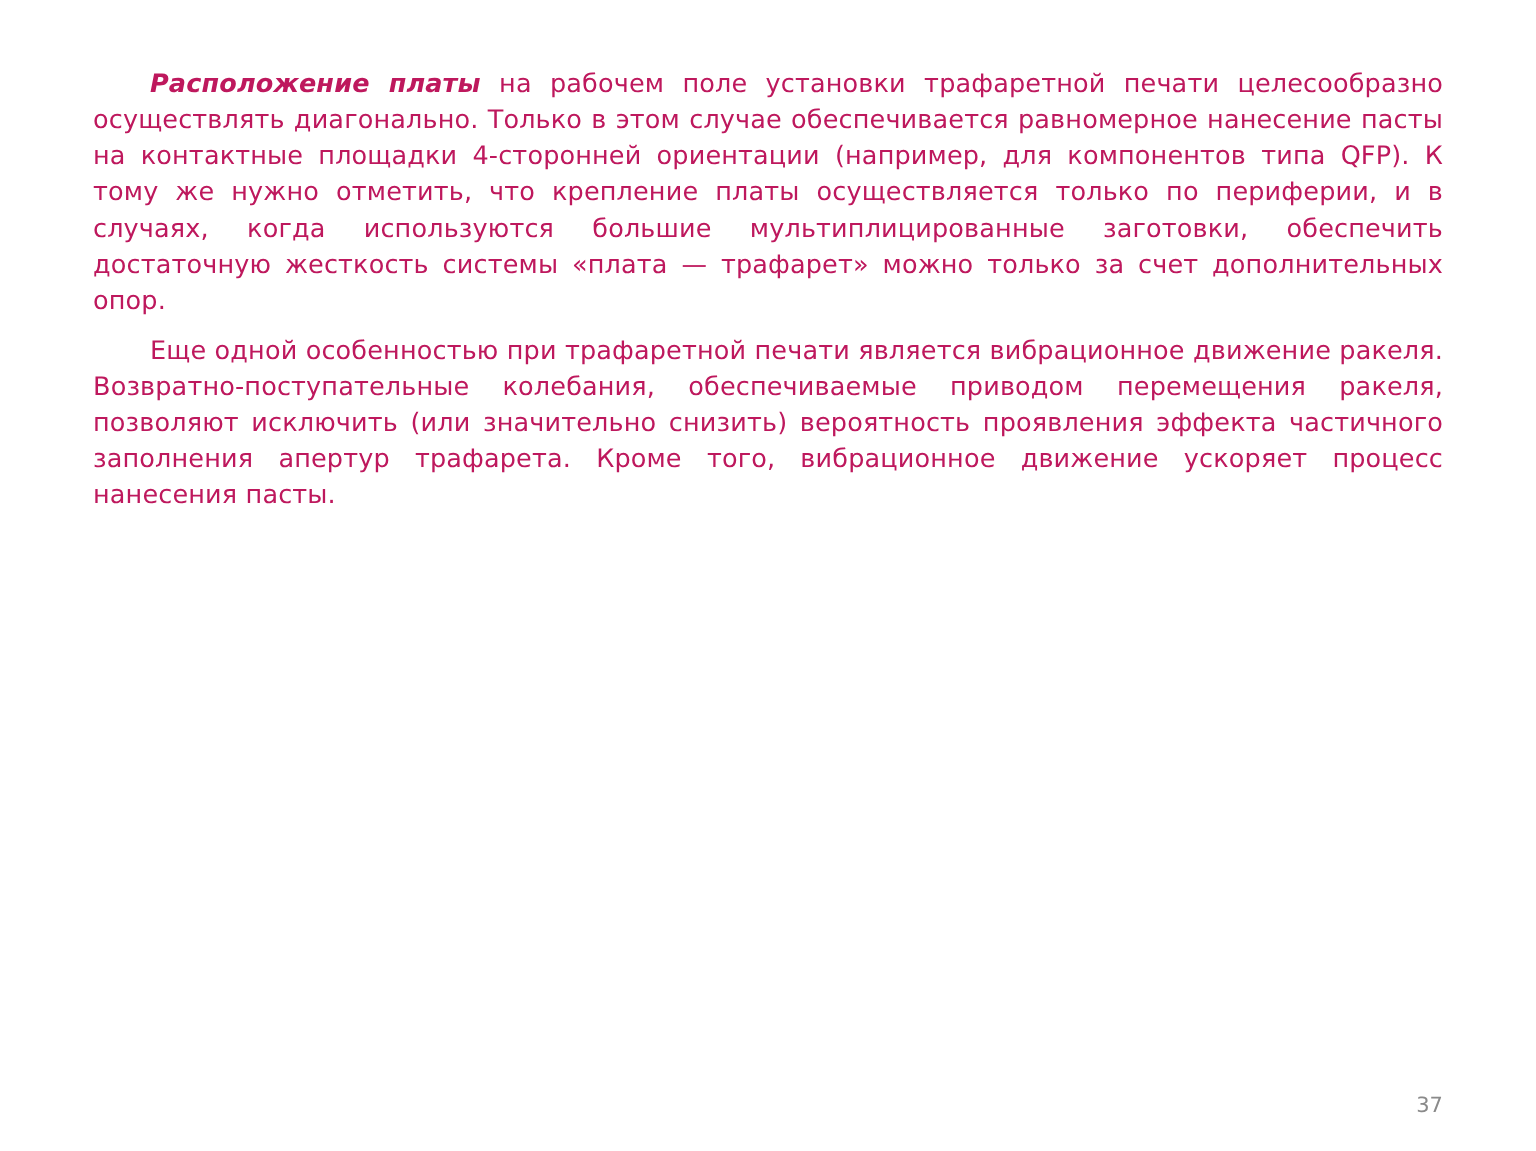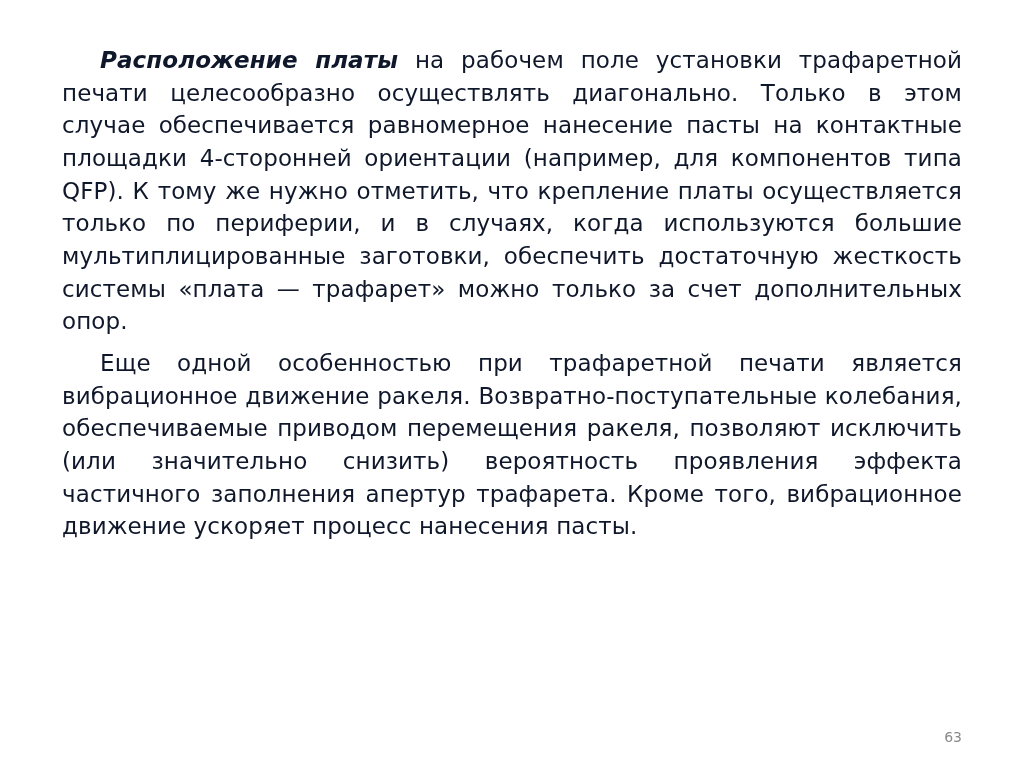--- a/index.html
+++ b/index.html
@@ -15,26 +15,26 @@
     overflow: hidden;
   }
   .slide {
     position: relative;
     width: 1024px;
     height: 767px;
     box-sizing: border-box;
     padding: 44px 62px 0 62px;
   }
   .body-text {
-    font-size: 23px;
+    font-size: 17px;
     line-height: 1.42;
     text-align: justify;
     text-justify: inter-word;
     letter-spacing: 0.1px;
-    color: #0f172a;
+    color: #be185d;
   }
   .body-text p {
     margin: 0;
     text-indent: 38px;
   }
   .body-text p + p {
     margin-top: 9px;
   }
   .lead-bold {
     font-weight: bold;
@@ -52,15 +52,15 @@
 </head>
 <body>
 
 <div class="slide">
 
   <div class="body-text">
     <p><span class="lead-bold">Расположение платы</span><span> на рабочем поле установки трафаретной печати целесообразно осуществлять диагонально. Только в этом случае обеспечивается равномерное нанесение пасты на контактные площадки 4-сторонней ориентации (например, для компонентов типа QFP). К тому же нужно отметить, что крепление платы осуществляется только по периферии, и в случаях, когда используются большие мультиплицированные заготовки, обеспечить достаточную жесткость системы «плата — трафарет» можно только за счет дополнительных опор.</span></p>
     <p><span>Еще одной особенностью при трафаретной печати является вибрационное движение ракеля. Возвратно-поступательные колебания, обеспечиваемые приводом перемещения ракеля, позволяют исключить (или значительно снизить) вероятность проявления эффекта частичного заполнения апертур трафарета. Кроме того, вибрационное движение ускоряет процесс нанесения пасты.</span></p>
   </div>
 
-  <div class="page-number">63</div>
+  <div class="page-number">37</div>
 
 </div>
 
 </body></html>

